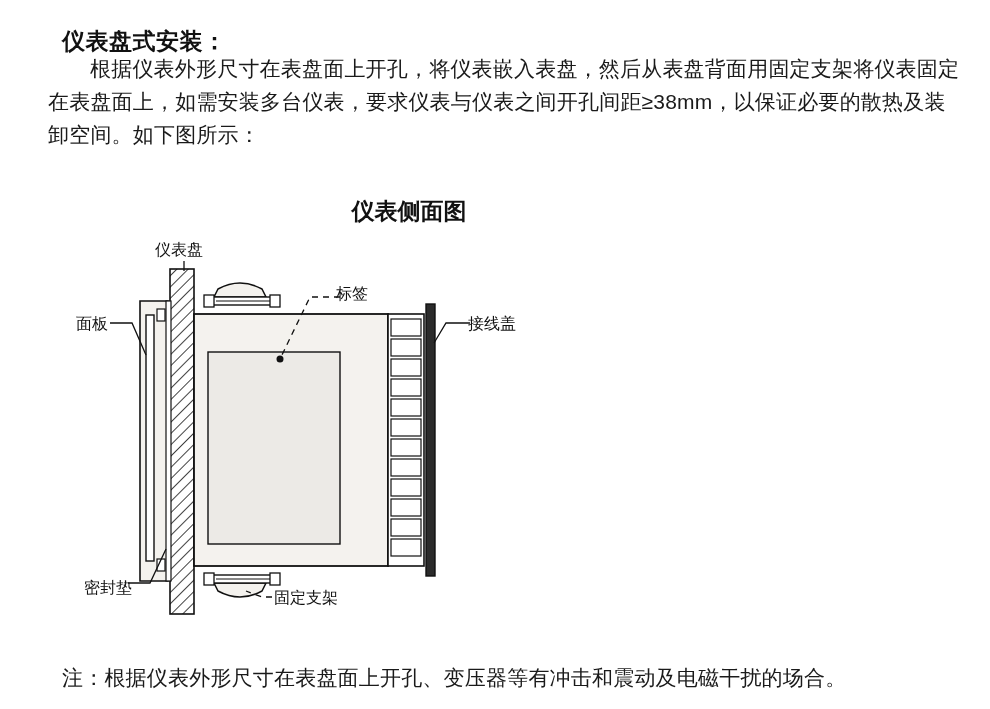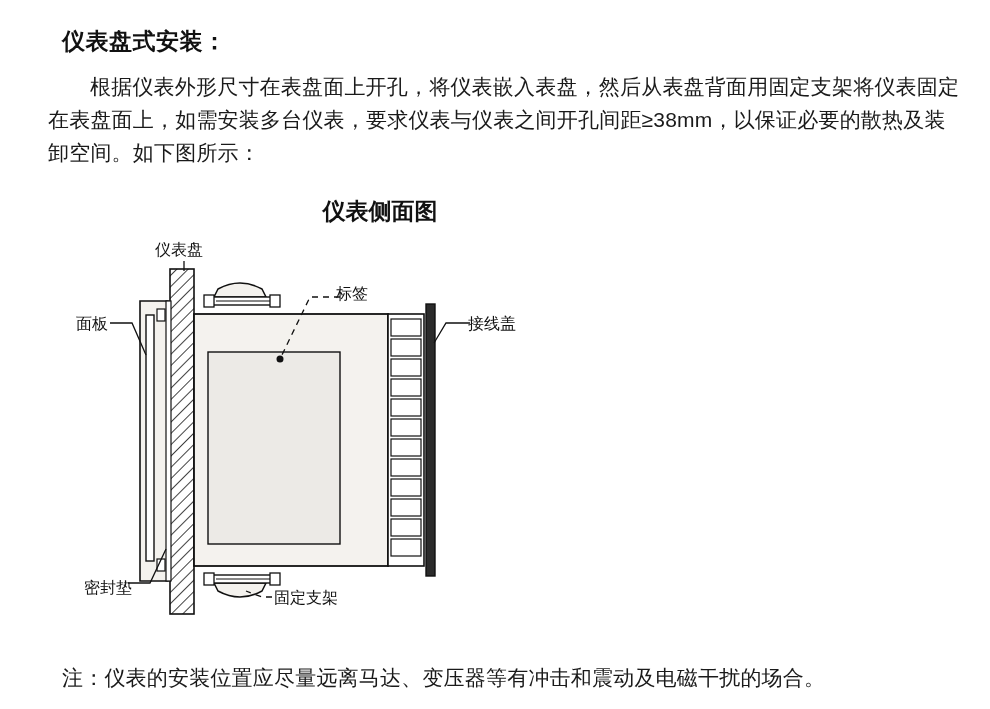--- a/index.html
+++ b/index.html
@@ -25,38 +25,39 @@
     left: 62px;
     top: 26px;
     font-size: 23px;
     font-weight: bold;
     letter-spacing: 0.5px;
     color: #111;
   }
   .body-text {
     position: absolute;
     left: 48px;
-    top: 70px;
+    top: 52px;
     width: 912px;
     font-size: 21px;
     line-height: 33px;
     text-indent: 42px;
     color: #1a1a1a;
     letter-spacing: 0.2px;
   }
   .fig-title {
     position: absolute;
     left: 0;
     top: 196px;
     width: 760px;
     text-align: center;
     font-family: "DejaVu Serif", "Liberation Serif", serif;
     font-size: 23px;
     font-weight: bold;
     color: #111;
+    padding-left: 29px;
   }
   .footer-note {
     position: absolute;
     left: 62px;
     top: 664px;
     font-size: 21px;
     color: #1a1a1a;
     letter-spacing: 0.2px;
   }
   .diagram {
@@ -171,15 +172,15 @@
       <text class="lbl" x="155" y="36">仪表盘</text>
       <text class="lbl" x="76" y="110">面板</text>
       <text class="lbl" x="336" y="80">标签</text>
       <text class="lbl" x="468" y="110">接线盖</text>
       <text class="lbl" x="84" y="374">密封垫</text>
       <text class="lbl" x="274" y="384">固定支架</text>
 
     </svg>
   </div>
 
-  <div class="footer-note">注：仪表的安装位置应尽量远离马达、变压器等有冲击和震动及电磁干扰的场合。</div>
+  <div class="footer-note">注：根据仪表外形尺寸在表盘面上开孔、变压器等有冲击和震动及电磁干扰的场合。</div>
 
 </div>
 
 </body></html>

